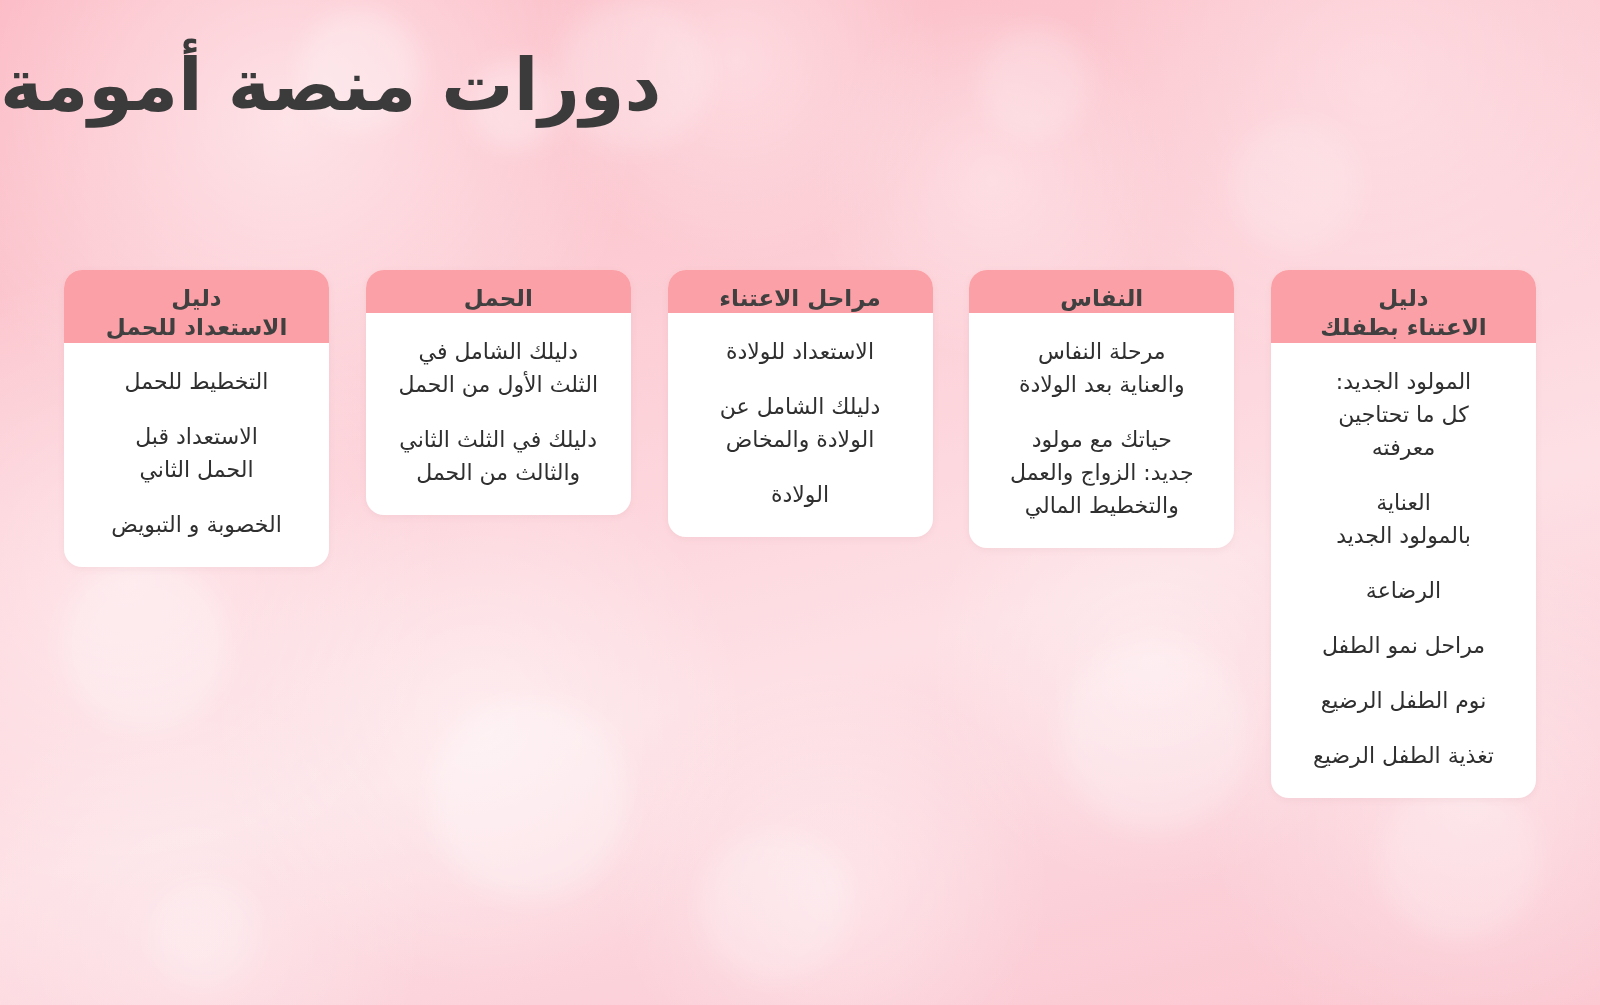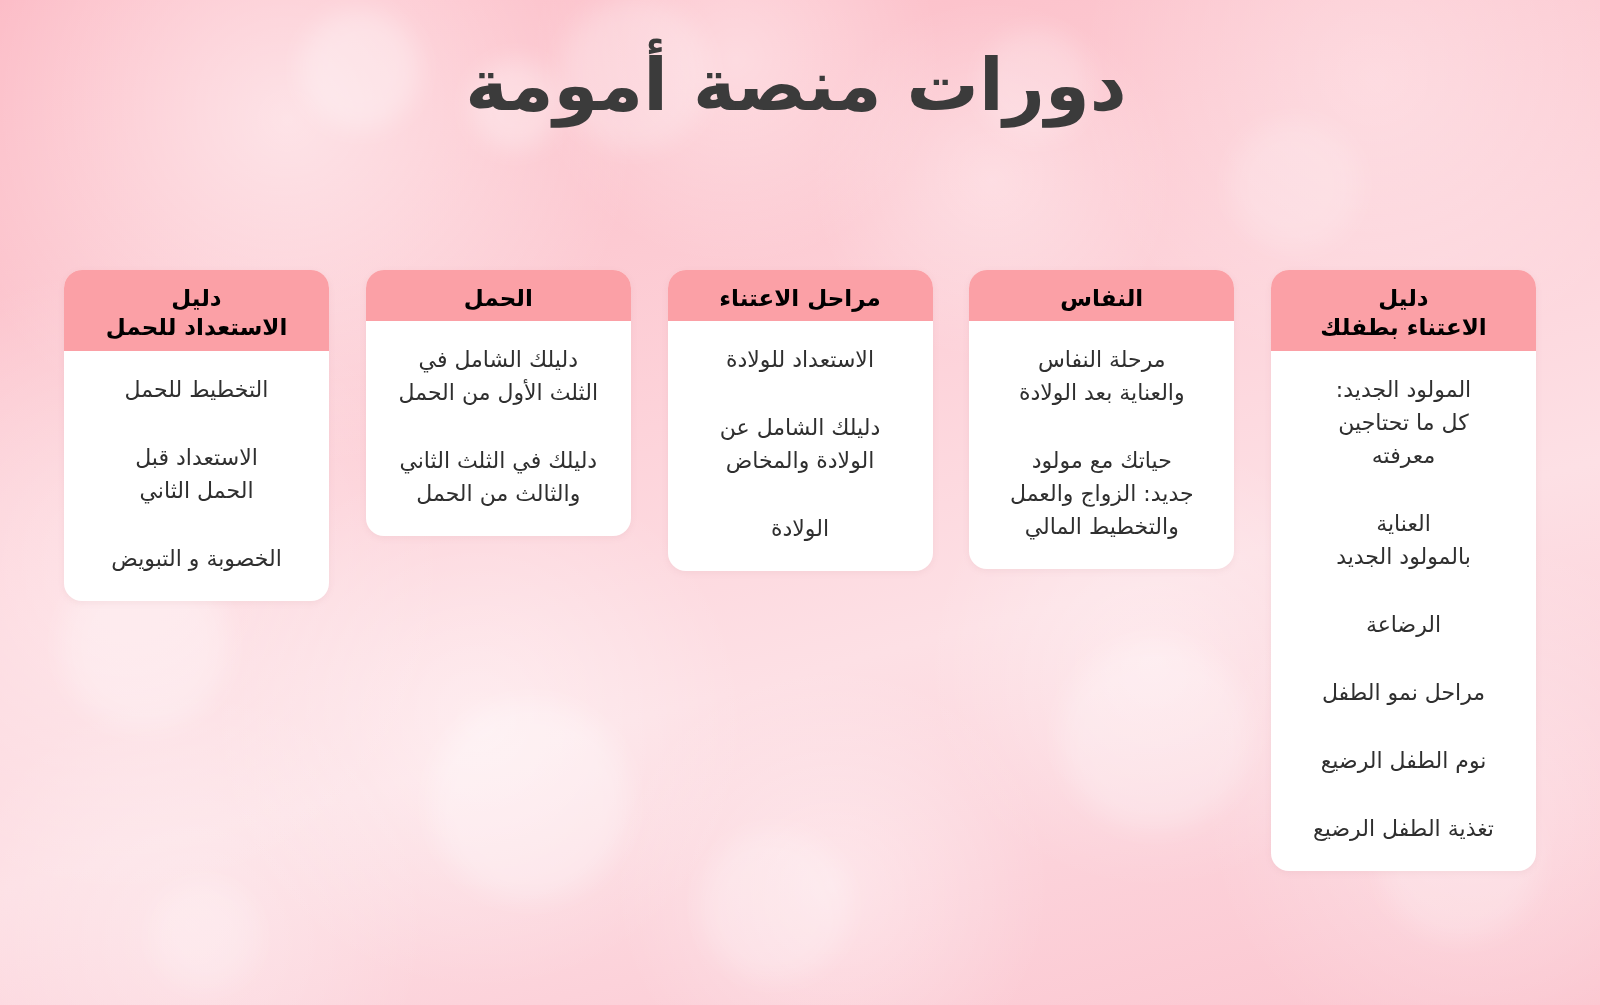--- a/index.html
+++ b/index.html
@@ -45,21 +45,21 @@
     background: rgba(255,255,255,0.30);
     filter: blur(12px);
   }
 
   
   .title {
     position: absolute;
     top: 42px;
     left: 0;
     right: 8px;
-    text-align: center;
+    text-align: left;
     font-size: 72px;
     font-weight: 800;
     color: #3b3b3b;
     letter-spacing: 0.5px;
     line-height: 1.2;
   }
 
   
   .cards {
     position: absolute;
@@ -78,35 +78,34 @@
     background: #ffffff;
     border-radius: 18px;
     overflow: hidden;
     box-shadow: 0 2px 6px rgba(180,120,130,0.10);
     display: flex;
     flex-direction: column;
   }
 
   .card-header {
     background: #fba0a6;
-    color: #000000;
+    color: #404040;
     font-size: 23px;
     font-weight: 700;
     text-align: center;
-    padding: 14px 10px 8px;
+    padding: 14px 10px 0;
     line-height: 1.28;
     white-space: pre-line;
   }
 
   .card-body {
     padding: 22px 18px 26px;
     display: flex;
     flex-direction: column;
-    gap: 35px;
-    align-items: center;
+    gap: 22px;
   }
 
   .card-item {
     font-size: 22px;
     color: #2f2f2f;
     text-align: center;
     line-height: 1.5;
     white-space: pre-line;
   }
 </style>

